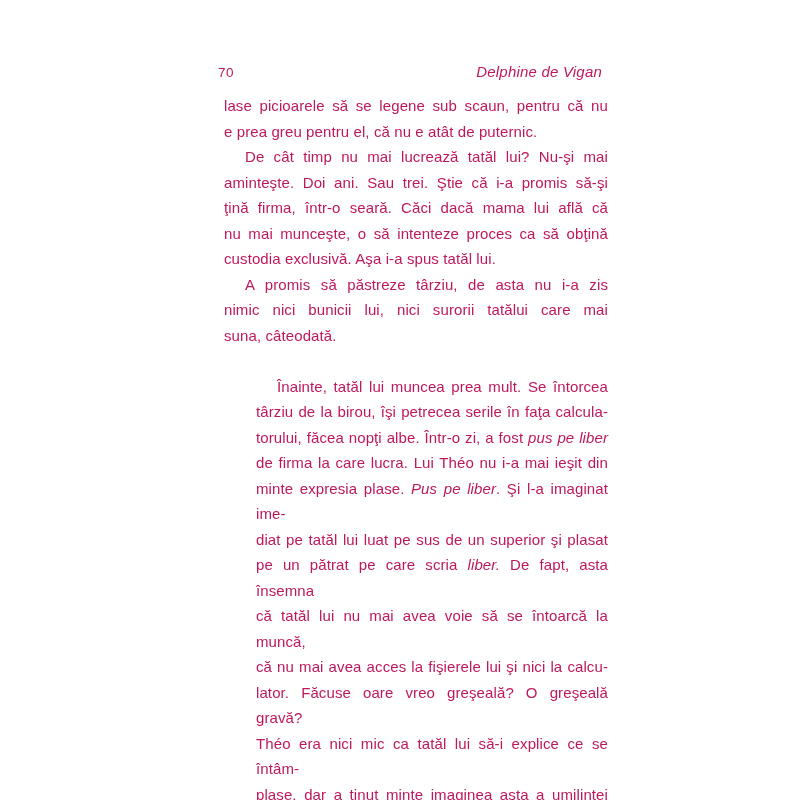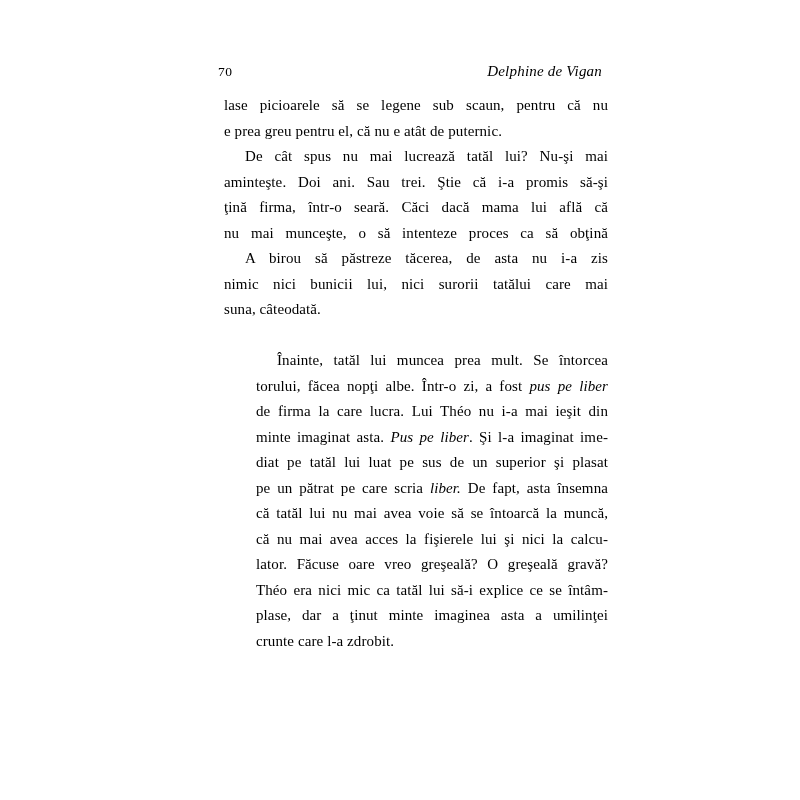--- a/index.html
+++ b/index.html
@@ -5,22 +5,22 @@
   html, body {
     margin: 0;
     padding: 0;
     background: #ffffff;
   }
   .book-page {
     position: relative;
     width: 800px;
     height: 800px;
     background: #ffffff;
-    font-family: Liberation Serif, serif;
-    color: #000000;
+    font-family: Liberation Sans, sans-serif;
+    color: #be185d;
     overflow: hidden;
   }
   .running-header {
     position: absolute;
     left: 218px;
     top: 63px;
     width: 384px;
     display: flex;
     justify-content: space-between;
     align-items: baseline;
@@ -72,35 +72,37 @@
   <div class="running-header">
     <span class="page-number">70</span>
     <span class="author-name">Delphine de Vigan</span>
   </div>
   <div class="text-block">
       <div class="para">
         <div class="line"><span>lase picioarele să se legene sub scaun, pentru că nu</span></div>
         <div class="line last"><span>e prea greu pentru el, că nu e atât de puternic.</span></div>
       </div>
       <div class="para">
-        <div class="line first-indent"><span>De cât spus nu mai lucrează tatăl lui? Nu-şi mai</span></div>
+        <div class="line first-indent"><span>De cât timp nu mai lucrează tatăl lui? Nu-şi mai</span></div>
         <div class="line"><span>aminteşte. Doi ani. Sau trei. Ştie că i-a promis să-şi</span></div>
         <div class="line"><span>ţină firma, într-o seară. Căci dacă mama lui află că</span></div>
         <div class="line"><span>nu mai munceşte, o să intenteze proces ca să obţină</span></div>
+        <div class="line last"><span>custodia exclusivă. Aşa i-a spus tatăl lui.</span></div>
       </div>
       <div class="para">
-        <div class="line first-indent"><span>A birou să păstreze tăcerea, de asta nu i-a zis</span></div>
+        <div class="line first-indent"><span>A promis să păstreze târziu, de asta nu i-a zis</span></div>
         <div class="line"><span>nimic nici bunicii lui, nici surorii tatălui care mai</span></div>
         <div class="line last"><span>suna, câteodată.</span></div>
       </div>
       <div class="para section-break">
         <div class="line first-indent"><span>Înainte, tatăl lui muncea prea mult. Se întorcea</span></div>
+        <div class="line"><span>târziu de la birou, îşi petrecea serile în faţa calcula-</span></div>
         <div class="line"><span>torului, făcea nopţi albe. Într-o zi, a fost </span><i>pus pe liber</i></div>
         <div class="line"><span>de firma la care lucra. Lui Théo nu i-a mai ieşit din</span></div>
-        <div class="line"><span>minte imaginat asta. </span><i>Pus pe liber</i><span>. Şi l-a imaginat ime-</span></div>
+        <div class="line"><span>minte expresia plase. </span><i>Pus pe liber</i><span>. Şi l-a imaginat ime-</span></div>
         <div class="line"><span>diat pe tatăl lui luat pe sus de un superior şi plasat</span></div>
         <div class="line"><span>pe un pătrat pe care scria </span><i>liber.</i><span> De fapt, asta însemna</span></div>
         <div class="line"><span>că tatăl lui nu mai avea voie să se întoarcă la muncă,</span></div>
         <div class="line"><span>că nu mai avea acces la fişierele lui şi nici la calcu-</span></div>
         <div class="line"><span>lator. Făcuse oare vreo greşeală? O greşeală gravă?</span></div>
         <div class="line"><span>Théo era nici mic ca tatăl lui să-i explice ce se întâm-</span></div>
         <div class="line"><span>plase, dar a ţinut minte imaginea asta a umilinţei</span></div>
         <div class="line last"><span>crunte care l-a zdrobit.</span></div>
       </div>
     </div>

